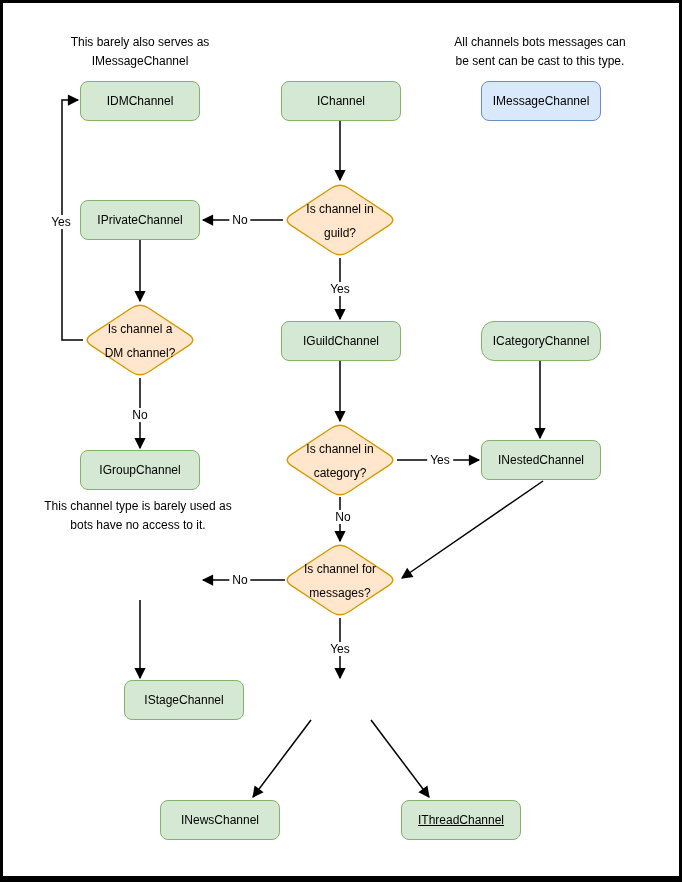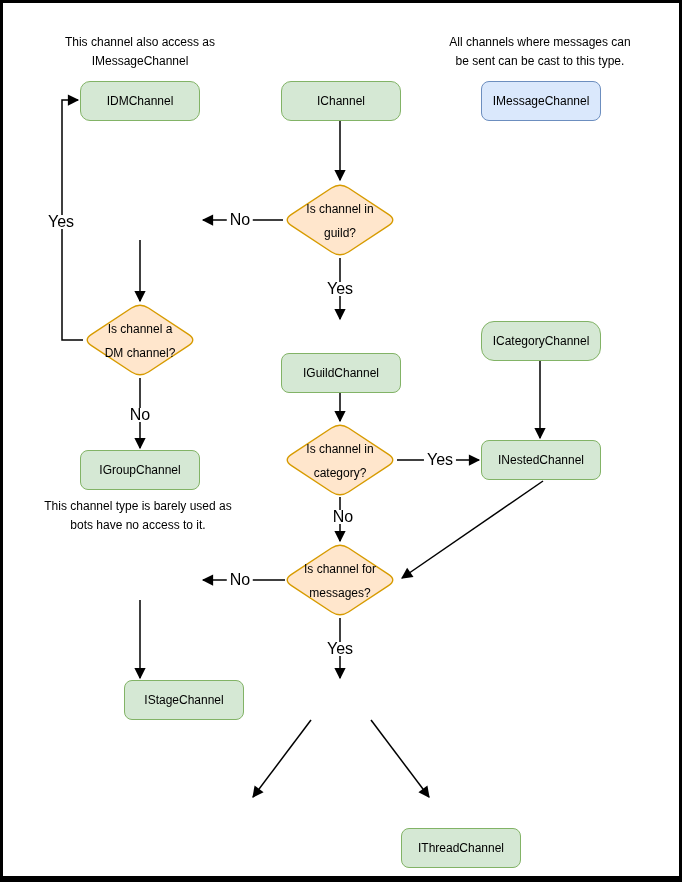--- a/index.html
+++ b/index.html
@@ -37,21 +37,21 @@
     white-space:pre-line;z-index:3;
   }
   .annotation{
     position:absolute;text-align:center;
     font-size:12px;line-height:19px;white-space:pre-line;
     z-index:2;
   }
   .elabel{
     position:absolute;transform:translate(-50%,-50%);
     background:#fff;padding:0 3px;
-    font-size:16px;line-height:14px;z-index:4;
+    font-size:12px;line-height:14px;z-index:4;
   }
 </style>
 </head>
 <body>
 
 <div class="stage">
 
   <svg class="wires" width="682" height="882" viewBox="0 0 682 882">
     <defs>
       <marker id="arrow" viewBox="0 0 12 12" refX="10" refY="6" markerWidth="9" markerHeight="9" orient="auto-start-reverse">
@@ -75,36 +75,38 @@
     <path class="edge" d="M140,600 L140,678" marker-end="url(#arrow)"></path>
     <path class="edge" d="M311,720 L253,797" marker-end="url(#arrow)"></path>
     <path class="edge" d="M371,720 L429,797" marker-end="url(#arrow)"></path>
 
     <path class="decision-shape" d="M348.5,188 L388.5,214.4 Q397,220 388.5,225.6 L348.5,252 Q340,257.5 331.5,252 L291.5,225.6 Q283,220 291.5,214.4 L331.5,188 Q340,182.5 348.5,188 Z"></path>
     <path class="decision-shape" d="M148.5,308 L188.5,334.4 Q197,340 188.5,345.6 L148.5,372 Q140,377.5 131.5,372 L91.5,345.6 Q83,340 91.5,334.4 L131.5,308 Q140,302.5 148.5,308 Z"></path>
     <path class="decision-shape" d="M348.5,428 L388.5,454.4 Q397,460 388.5,465.6 L348.5,492 Q340,497.5 331.5,492 L291.5,465.6 Q283,460 291.5,454.4 L331.5,428 Q340,422.5 348.5,428 Z"></path>
     <path class="decision-shape" d="M348.5,548 L388.5,574.4 Q397,580 388.5,585.6 L348.5,612 Q340,617.5 331.5,612 L291.5,585.6 Q283,580 291.5,574.4 L331.5,548 Q340,542.5 348.5,548 Z"></path>
   </svg>
 
-  <div class="annotation" style="left:40px;top:33px;width:200px;">This channel also access as
+  <div class="annotation" style="left:40px;top:33px;width:200px;">This barely also serves as
 IMessageChannel</div>
-  <div class="annotation" style="left:440px;top:33px;width:200px;">All channels where messages can
+  <div class="annotation" style="left:440px;top:33px;width:200px;">All channels bots messages can
 be sent can be cast to this type.</div>
   <div class="annotation" style="left:33px;top:497px;width:210px;">This channel type is barely used as
 bots have no access to it.</div>
 
-  <div class="node green" style="left:80px;top:81px;border-radius:10px;">IDMChannel</div>
-  <div class="node green" style="left:281px;top:81px;border-radius:10px;">IChannel</div>
+  <div class="node green" style="left:80px;top:81px;">IDMChannel</div>
+  <div class="node green" style="left:281px;top:81px;">IChannel</div>
   <div class="node blue" style="left:481px;top:81px;">IMessageChannel</div>
-  <div class="node green" style="left:281px;top:321px;margin-top:32px;">IGuildChannel</div>
+  <div class="node green" style="left:80px;top:200px;">IPrivateChannel</div>
+  <div class="node green" style="left:281px;top:321px;">IGuildChannel</div>
   <div class="node green" style="left:481px;top:321px;border-radius:13px;">ICategoryChannel</div>
   <div class="node green" style="left:481px;top:440px;">INestedChannel</div>
   <div class="node green" style="left:80px;top:450px;">IGroupChannel</div>
   <div class="node green" style="left:80px;top:680px;margin-left:44px;">IStageChannel</div>
-  <div class="node green" style="left:401px;top:828px;">IThreadChannel</div>
+  <div class="node green" style="left:160px;top:800px;">INewsChannel</div>
+  <div class="node green" style="left:401px;top:800px;text-decoration:underline;">IThreadChannel</div>
 
   <div class="decision-label" style="left:285px;top:183px;">Is channel in
 guild?</div>
   <div class="decision-label" style="left:85px;top:303px;">Is channel a
 DM channel?</div>
   <div class="decision-label" style="left:285px;top:423px;">Is channel in
 category?</div>
   <div class="decision-label" style="left:285px;top:543px;">Is channel for
 messages?</div>
 

